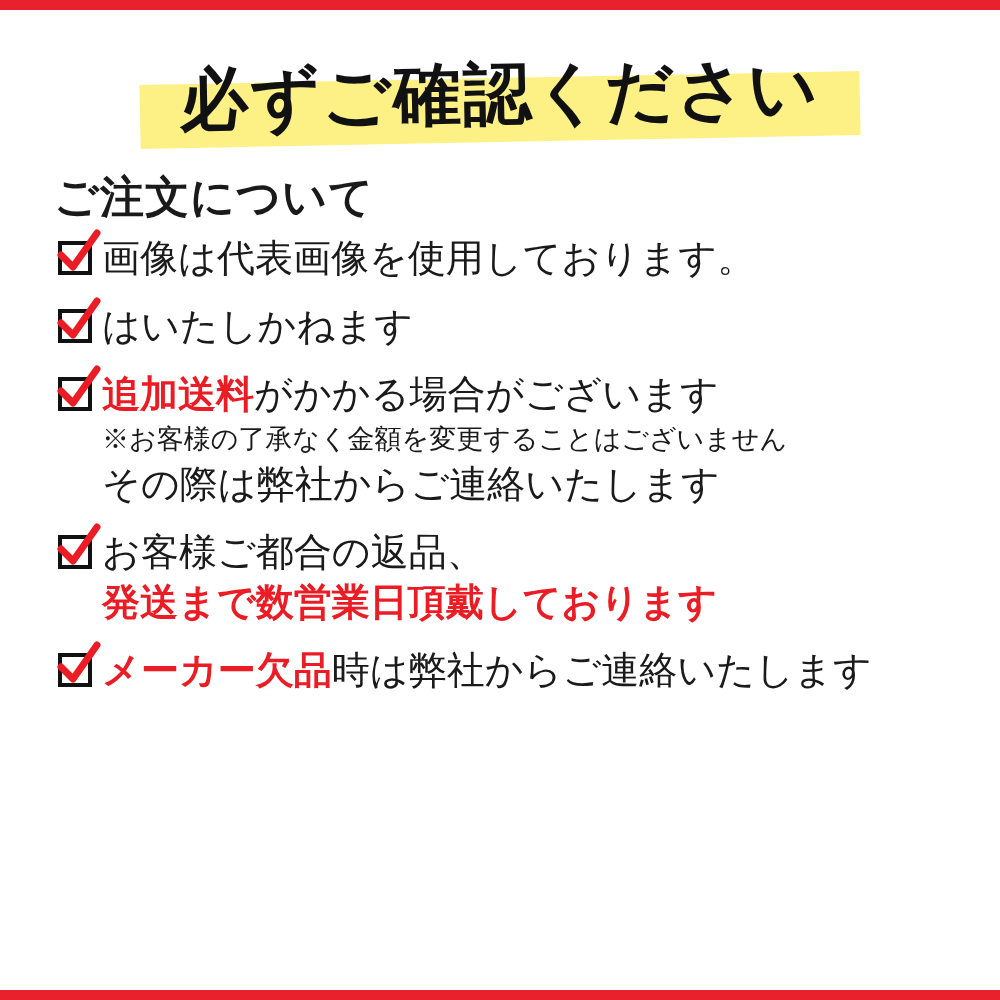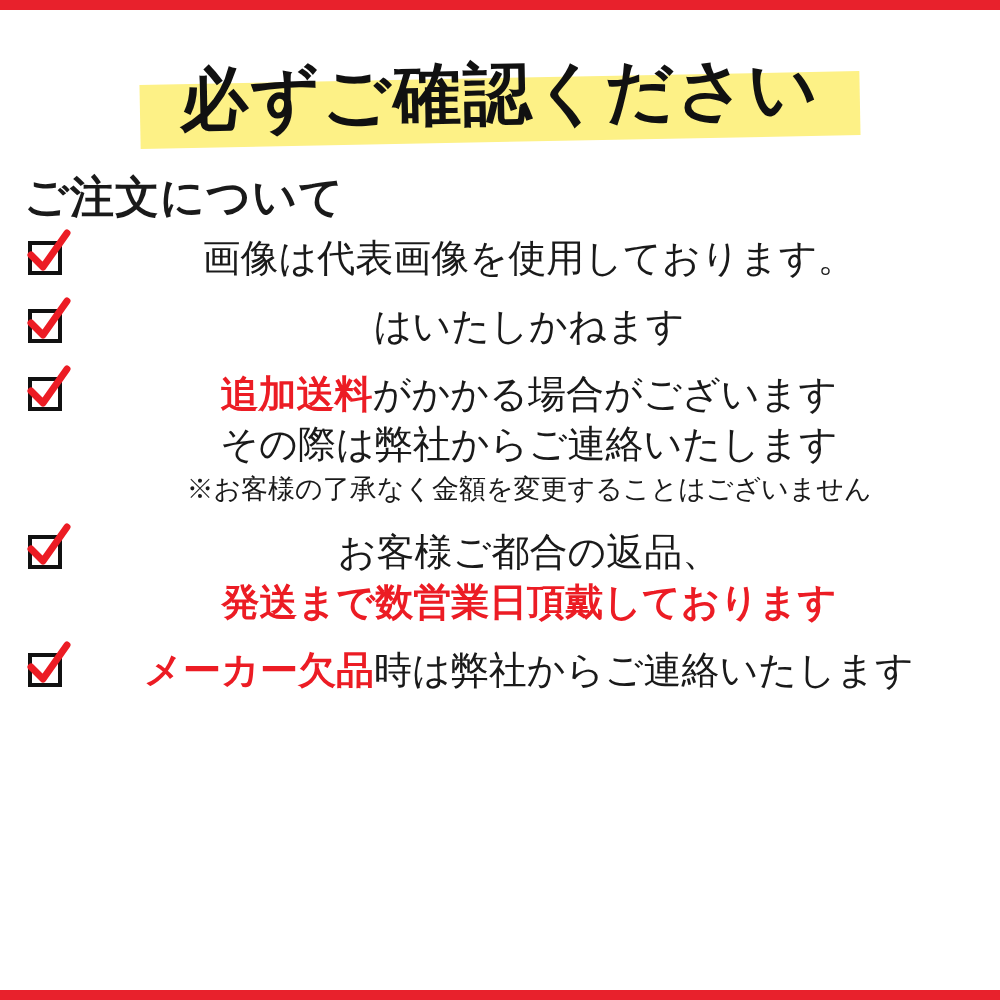--- a/index.html
+++ b/index.html
@@ -49,37 +49,36 @@
     font-size: 68px;
     font-weight: bold;
     color: #111111;
     letter-spacing: 2px;
     line-height: 110px;
     transform: rotate(-1.1deg);
   }
 
   .section {
     margin: 0 0 0 0;
-    padding: 0 14px;
+    padding: 0 44px;
   }
 
   .section-heading {
     font-family: "DejaVu Serif", "Liberation Serif", serif;
     font-size: 44px;
     font-weight: bold;
     color: #1a1a1a;
     letter-spacing: 1px;
     margin: 10px 0 6px 10px;
   }
 
   .item {
     display: flex;
     align-items: flex-start;
     margin: 0 0 18px 14px;
-    text-align: center;
   }
 
   .check {
     position: relative;
     flex: 0 0 auto;
     width: 34px;
     height: 34px;
     border: 4px solid #111111;
     margin: 8px 10px 0 0;
     box-sizing: border-box;
@@ -147,22 +146,22 @@
         </div>
       </div>
       <div class="item">
         <span class="check">
           <svg viewBox="0 0 48 48">
             <path d="M8 26 L20 38 L44 4" fill="none" stroke="#ec1c24" stroke-width="7" stroke-linecap="round" stroke-linejoin="round"></path>
           </svg>
         </span>
         <div class="lines">
           <div class="line"><span class="red">追加送料</span><span class="blk">がかかる場合がございます</span></div>
+          <div class="line small"><span class="blk">※お客様の了承なく金額を変更することはございません</span></div>
           <div class="line"><span class="blk">その際は弊社からご連絡いたします</span></div>
-          <div class="line small"><span class="blk">※お客様の了承なく金額を変更することはございません</span></div>
         </div>
       </div>
       <div class="item">
         <span class="check">
           <svg viewBox="0 0 48 48">
             <path d="M8 26 L20 38 L44 4" fill="none" stroke="#ec1c24" stroke-width="7" stroke-linecap="round" stroke-linejoin="round"></path>
           </svg>
         </span>
         <div class="lines">
           <div class="line"><span class="blk">お客様ご都合の返品、</span></div>

